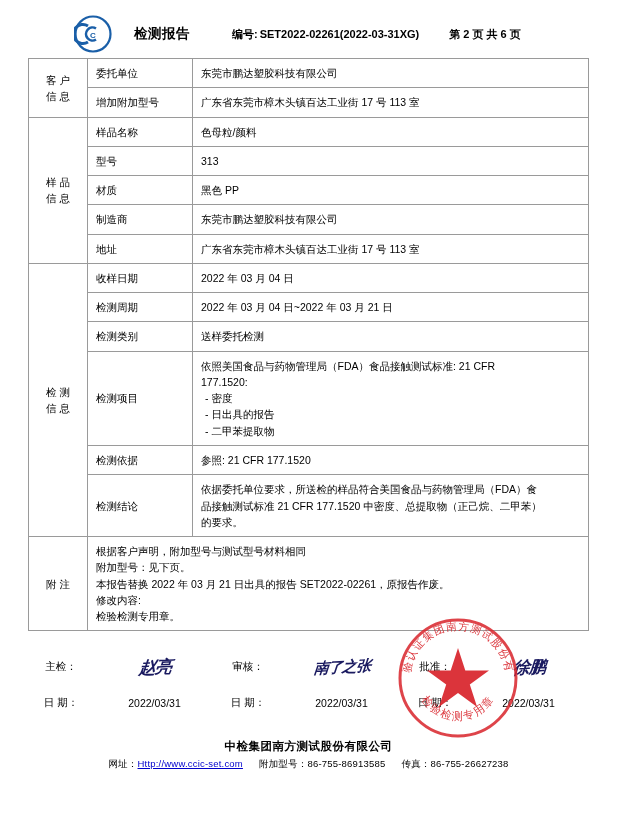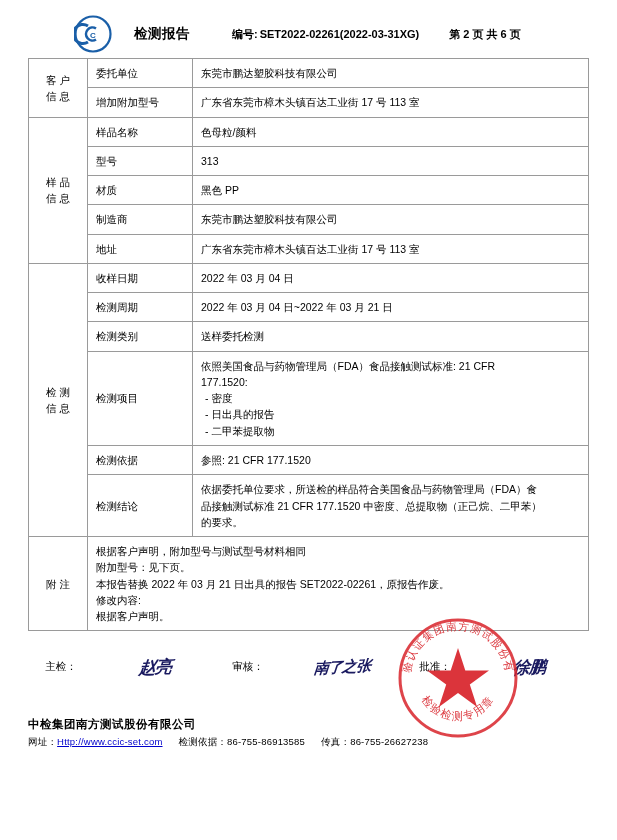--- a/index.html
+++ b/index.html
@@ -144,22 +144,22 @@
     position: absolute;
     left: 392px;
     top: 612px;
     width: 132px;
     height: 132px;
     pointer-events: none;
   }
 
   
   .footer {
-    text-align: left;
-    margin-top: 30px;
+    text-align: center;
+    margin-top: 16px;
     line-height: 1.65;
   }
   .footer .company {
     font-size: 11.5px;
     font-weight: bold;
     letter-spacing: 0.5px;
   }
   .footer .line {
     font-size: 9.5px;
     letter-spacing: 0.2px;
@@ -270,21 +270,21 @@
       </td>
     </tr>
 
     <tr>
       <td class="sec">附 注</td>
       <td class="remark-body" colspan="2">
         <div>根据客户声明，附加型号与测试型号材料相同</div>
         <div>附加型号：见下页。</div>
         <div>本报告替换 2022 年 03 月 21 日出具的报告 SET2022-02261，原报告作废。</div>
         <div>修改内容:</div>
-        <div>根据客户声明。</div>
+        <div>检验检测专用章。</div>
       </td>
     </tr>
   </tbody>
     </table>
 
   <div class="sig-wrap">
     <table class="sig">
       <tbody>
           <tr>
         <td class="sig-label">主检：</td>
@@ -293,28 +293,36 @@
         </td>
         <td class="sig-label">审核：</td>
         <td class="sig-value">
           <span class="hand small">南了之张</span>
         </td>
         <td class="sig-label">批准：</td>
         <td class="sig-value">
           <span class="hand">徐鹏</span>
         </td>
       </tr>
+      <tr>
+        <td class="sig-label">日 期：</td>
+        <td class="sig-value date-val">2022/03/31</td>
+        <td class="sig-label">日 期：</td>
+        <td class="sig-value date-val">2022/03/31</td>
+        <td class="sig-label">日 期：</td>
+        <td class="sig-value date-val">2022/03/31</td>
+      </tr>
     </tbody>
       </table>
   </div>
 
   <div class="footer">
     <div class="company">中检集团南方测试股份有限公司</div>
     <div class="line">
-      <span>网址：</span><a href="#">Http://www.ccic-set.com</a><span class="gap"></span><span>检测依据：</span><span>86-755-86913585</span><span class="gap"></span><span>传真：</span><span>86-755-26627238</span>
+      <span>网址：</span><a href="#">Http://www.ccic-set.com</a><span class="gap"></span><span>附加型号：</span><span>86-755-86913585</span><span class="gap"></span><span>传真：</span><span>86-755-26627238</span>
     </div>
   </div>
 
   <div class="stamp">
     <svg width="132" height="132" viewBox="0 0 132 132">
       <defs>
         <path id="arcTop" d="M 18 66 A 48 48 0 0 1 114 66" fill="none"></path>
         <path id="arcBottom" d="M 24 66 A 42 42 0 0 0 108 66" fill="none"></path>
       </defs>
       <circle cx="66" cy="66" r="58" fill="none" stroke="#d8232a" stroke-width="3" opacity="0.85"></circle>

